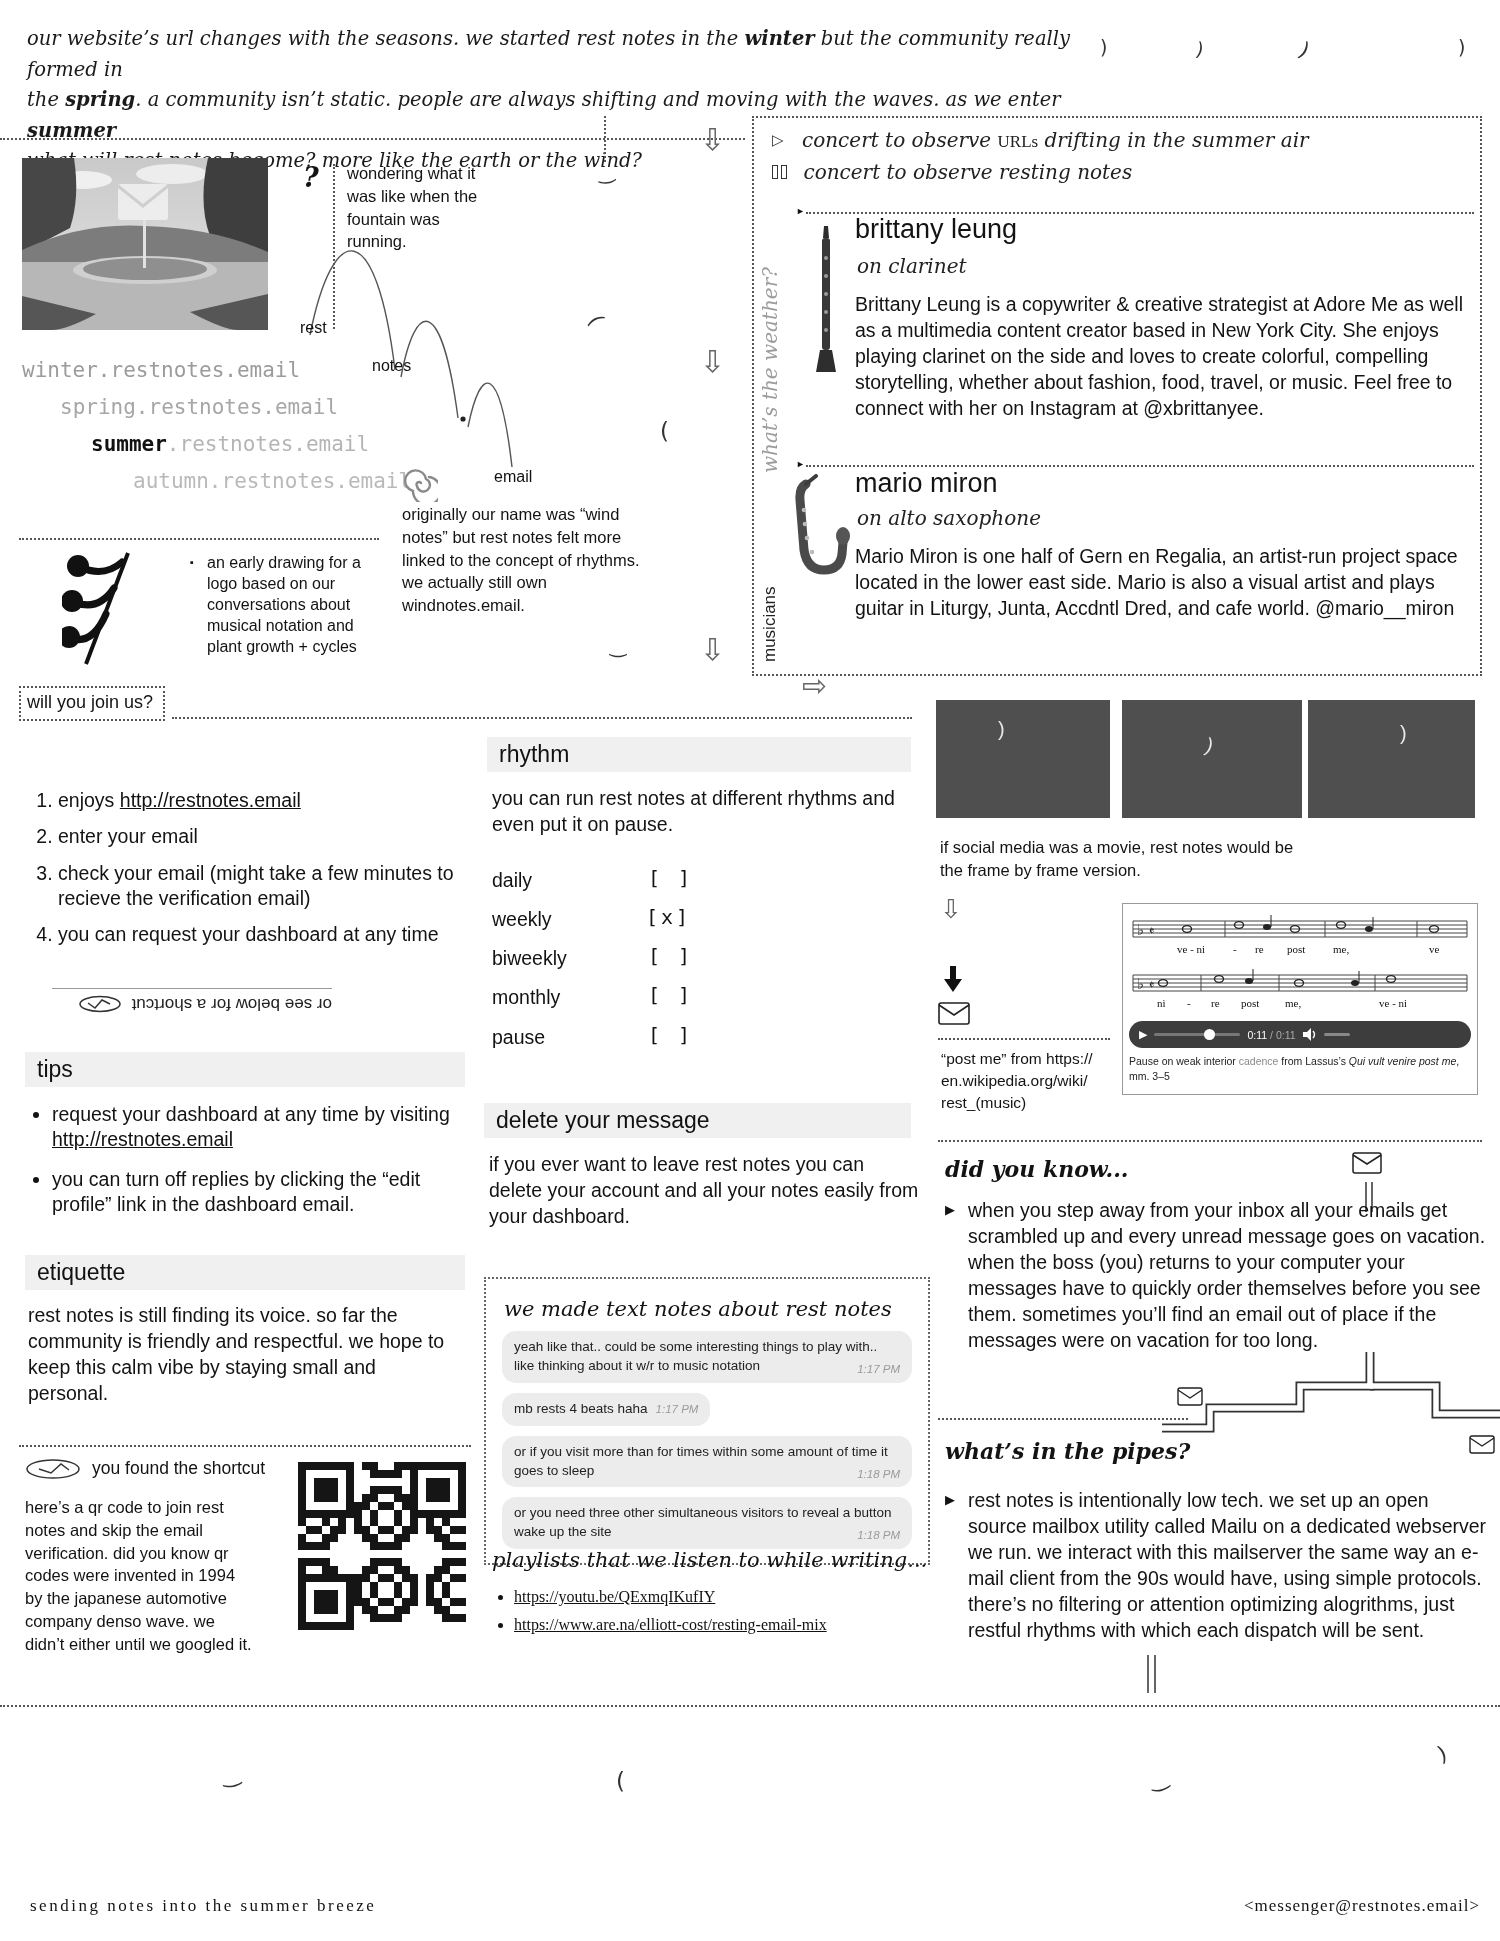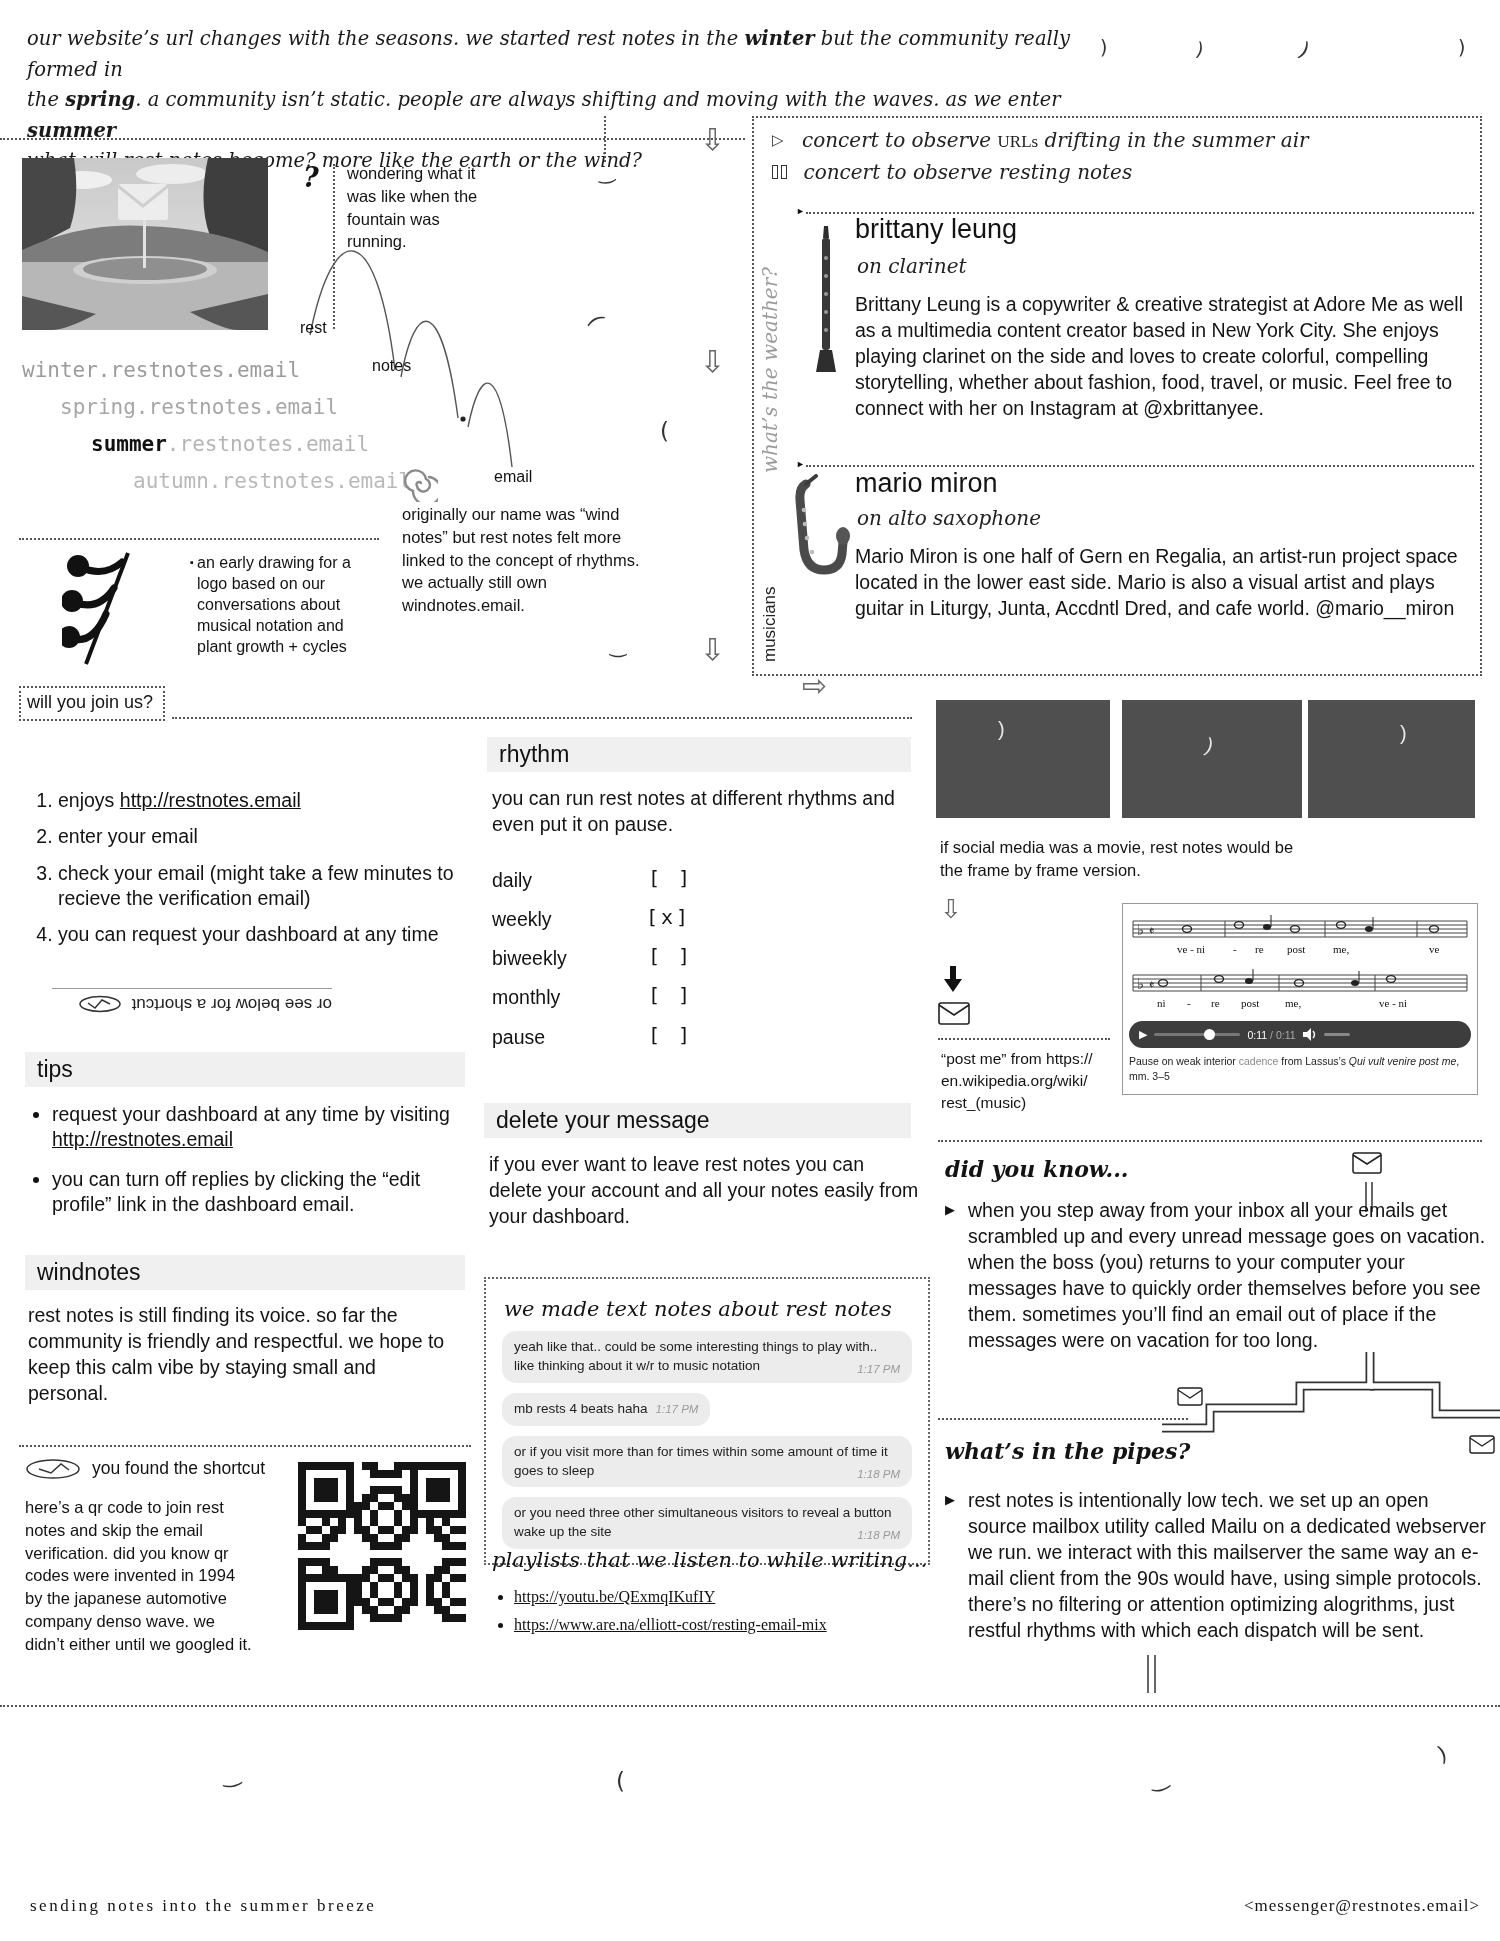--- a/index.html
+++ b/index.html
@@ -124,21 +124,21 @@
   <svg class="abs" style="left:62px;top:550px;" width="88" height="118" viewBox="0 0 88 118">
     <path d="M66,3 L24,114" stroke="#111" stroke-width="4" fill="none"></path>
     <path d="M18,17 Q42,28 60,12" stroke="#111" stroke-width="7" fill="none" stroke-linecap="round"></path>
     <path d="M12,52 Q36,62 52,38" stroke="#111" stroke-width="7" fill="none" stroke-linecap="round"></path>
     <path d="M8,88 Q30,96 44,64" stroke="#111" stroke-width="7" fill="none" stroke-linecap="round"></path>
     <circle cx="16" cy="16" r="11" fill="#111"></circle>
     <circle cx="10" cy="51" r="11" fill="#111"></circle>
     <circle cx="7" cy="87" r="11" fill="#111"></circle>
   </svg>
   <span class="abs" style="left:190px;top:556px;font-size:11px;">▪</span>
-  <div class="abs" style="left:197px;top:552px;width:180px;font-size:16px;line-height:1.32;">an early drawing for a logo based on our conversations about musical notation and plant growth + cycles</div>
+  <div class="abs" style="left:207px;top:552px;width:180px;font-size:16px;line-height:1.32;">an early drawing for a logo based on our conversations about musical notation and plant growth + cycles</div>
 
   <span class="abs arrow" style="left:700px;top:122px;">⇩</span>
   <span class="abs arrow" style="left:700px;top:344px;">⇩</span>
   <span class="abs arrow" style="left:700px;top:632px;">⇩</span>
   <span class="abs glyph" style="left:598px;top:160px;font-size:20px;transform:rotate(-8deg);">‿</span>
   <span class="abs glyph" style="left:592px;top:308px;font-size:21px;transform:rotate(64deg);">(</span>
   <span class="abs glyph" style="left:660px;top:418px;font-size:23px;">(</span>
   <span class="abs glyph" style="left:610px;top:634px;font-size:20px;">‿</span>
 
   <div class="abs" style="left:752px;top:116px;width:730px;height:560px;border:2px dotted #555;box-sizing:border-box;"></div>
@@ -205,21 +205,21 @@
       </svg>
     </div>
   </div>
 
   <div class="abs hbar" style="left:25px;top:1052px;width:428px;">tips</div>
   <ul class="abs tips" style="left:28px;top:1102px;width:430px;">
     <li><span>request your dashboard at any time by visiting </span><span class="link">http://restnotes.email</span></li>
     <li>you can turn off replies by clicking the “edit profile” link in the dashboard email.</li>
   </ul>
 
-  <div class="abs hbar" style="left:25px;top:1255px;width:428px;">windnotes</div>
+  <div class="abs hbar" style="left:25px;top:1255px;width:428px;">etiquette</div>
   <div class="abs p19" style="left:28px;top:1303px;width:420px;">rest notes is still finding its voice. so far the community is friendly and respectful. we hope to keep this calm vibe by staying small and personal.</div>
 
   <div class="abs dotted-h" style="left:19px;top:1445px;width:452px;"></div>
   <svg class="abs" style="left:25px;top:1458px;" width="56" height="22" viewBox="0 0 56 22">
     <ellipse cx="28" cy="11" rx="26" ry="9" fill="none" stroke="#333" stroke-width="1.5"></ellipse>
     <path d="M14,11 L26,15 L36,6 L44,12" fill="none" stroke="#333" stroke-width="1.5"></path>
   </svg>
   <div class="abs" style="left:92px;top:1458px;font-size:17.5px;">you found the shortcut</div>
   <div class="abs p16" style="left:25px;top:1496px;width:232px;">here’s a qr code to join rest notes and skip the email verification. did you know qr codes were invented in 1994 by the japanese automotive company denso wave. we didn’t either until we googled it.</div>
   <div class="abs" style="left:298px;top:1462px;">

